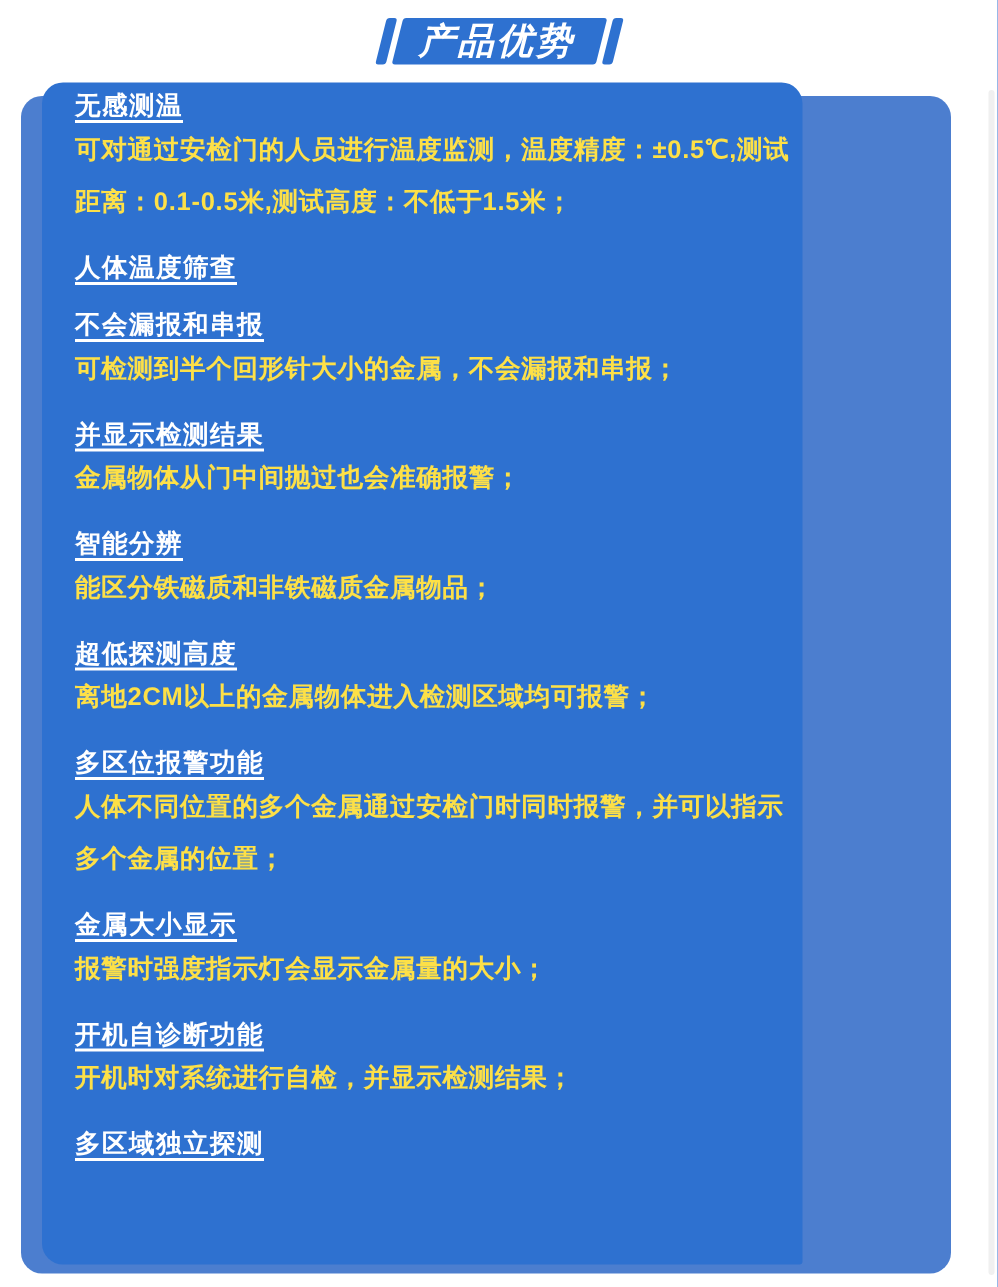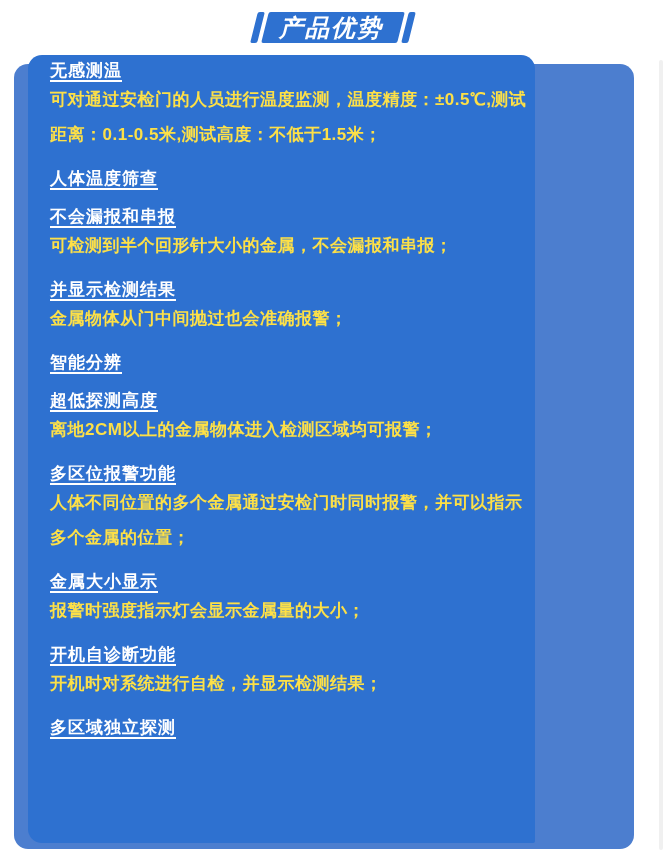--- a/index.html
+++ b/index.html
@@ -129,20 +129,21 @@
     <p>可检测到半个回形针大小的金属，不会漏报和串报；</p>
   </div>
 
   <div class="section">
     <h3>并显示检测结果</h3>
     <p>金属物体从门中间抛过也会准确报警；</p>
   </div>
 
   <div class="section">
     <h3>智能分辨</h3>
+    <p>能区分铁磁质和非铁磁质金属物品；</p>
   </div>
 
   <div class="section">
     <h3>超低探测高度</h3>
     <p>离地2CM以上的金属物体进入检测区域均可报警；</p>
   </div>
 
   <div class="section">
     <h3>多区位报警功能</h3>
     <p>人体不同位置的多个金属通过安检门时同时报警，并可以指示多个金属的位置；</p>

